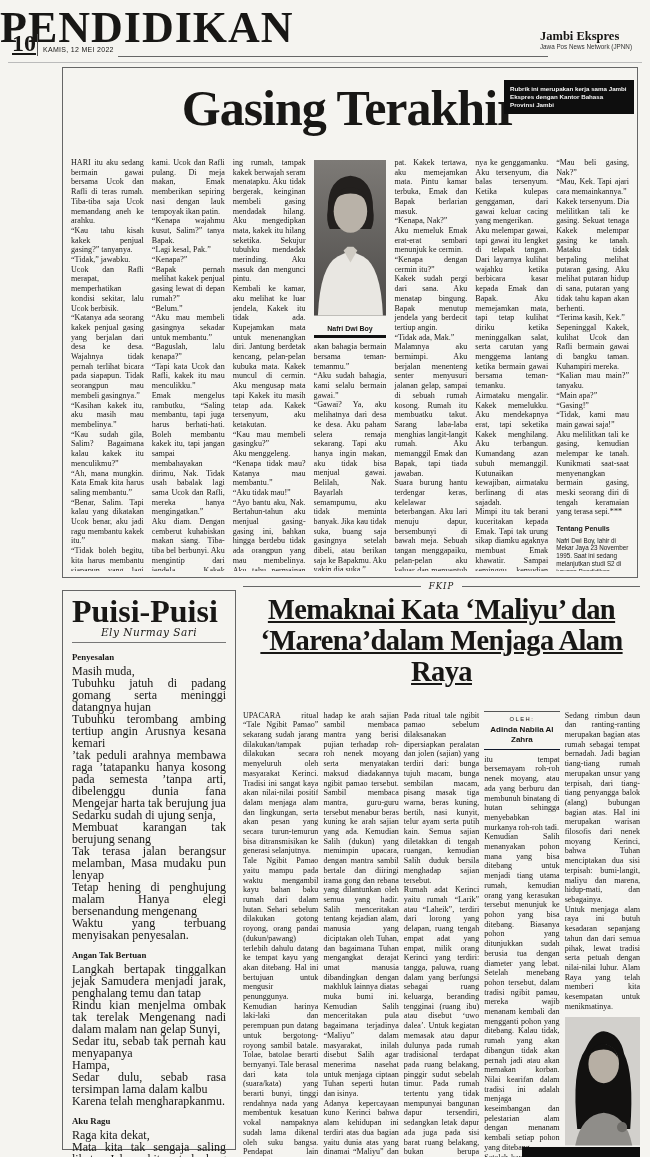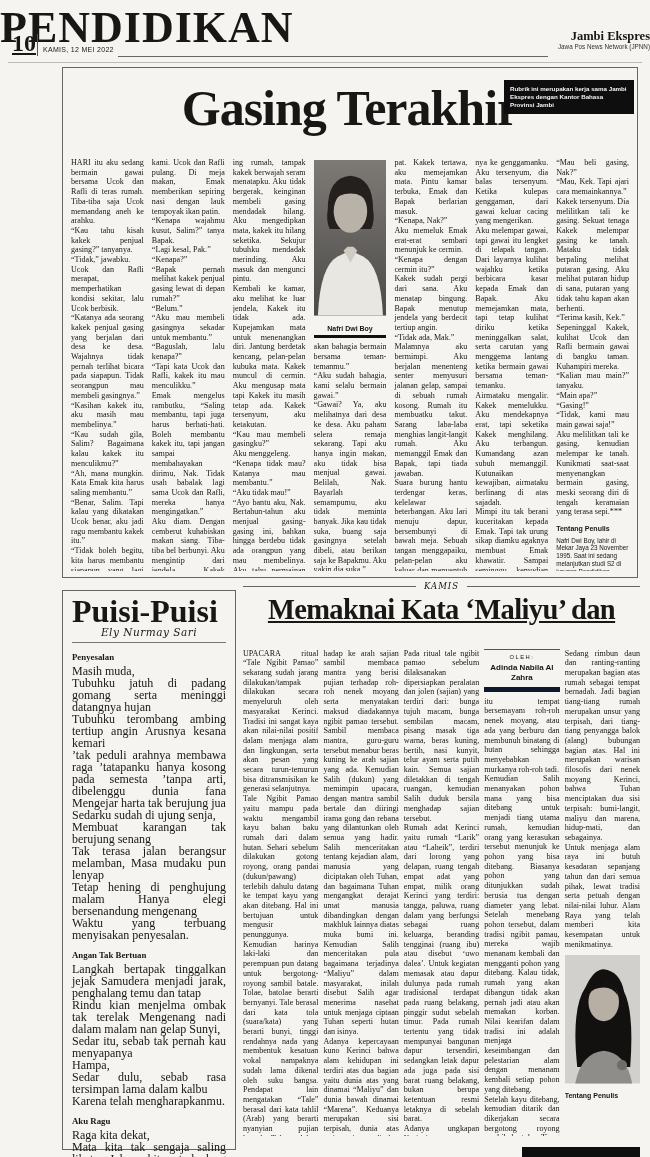--- a/index.html
+++ b/index.html
@@ -7,21 +7,21 @@
        font-family:"Liberation Serif", serif;position:relative;overflow:hidden;}
   #page{position:absolute;inset:0;}
 
   
   .masthead{position:absolute;left:0;top:4px;width:100%;text-align:left;
             font-size:44px;font-weight:bold;letter-spacing:1px;line-height:48px;}
   .page-num{position:absolute;left:12px;top:30px;font-size:24px;font-weight:bold;text-decoration:underline;}
   .hdr-vr{position:absolute;left:37px;top:34px;width:1px;height:22px;background:#555;}
   .hdr-date{position:absolute;left:43px;top:46px;font-family:"Liberation Sans",sans-serif;
             font-size:7px;letter-spacing:.3px;}
-  .brand{position:absolute;right:0;top:30px;text-align:right;}
+  .brand{position:absolute;right:18px;top:30px;text-align:left;}
   .brand-name{font-size:12.5px;font-weight:bold;line-height:13px;}
   .brand-net{font-family:"Liberation Sans",sans-serif;font-size:6.3px;color:#333;}
   .hdr-rule{position:absolute;left:118px;top:56px;width:430px;height:1px;background:#666;}
   .hdr-rule2{position:absolute;left:8px;top:62px;width:634px;height:1px;background:#bbb;}
 
   
   .story{position:absolute;left:62px;top:67px;width:576px;height:511px;
          border:1px solid #666;box-sizing:border-box;}
   .rubric{position:absolute;right:3px;top:12px;width:118px;background:#0e0e0e;color:#f4f4f4;
           font-family:"Liberation Sans",sans-serif;font-size:6.2px;line-height:8px;
@@ -58,21 +58,21 @@
   .poet-bio{font-family:"Liberation Sans",sans-serif;font-size:6.2px;line-height:7.6px;}
 
   
   .essay{position:absolute;left:243px;top:581px;width:397px;height:576px;overflow:hidden;}
   .kicker-row{display:flex;align-items:center;gap:8px;height:10px;}
   .kicker-rule{flex:1;height:1px;background:#666;}
   .kicker{font-family:"DejaVu Serif",serif;font-style:italic;font-size:8.5px;letter-spacing:1px;}
   .essay-title{text-align:center;font-weight:bold;font-size:28.5px;line-height:31px;
                letter-spacing:-0.6px;margin-top:3px;text-decoration:underline;}
   .essay-cols{display:flex;gap:5px;margin-top:8px;height:487px;}
-  .byline{border-top:1px solid #555;border-bottom:5px solid #0f172a;text-align:center;
+  .byline{border-top:1px solid #555;border-bottom:1px solid #0f172a;text-align:center;
           padding:3px 0 4px;margin-bottom:5px;}
   .byline-label{font-family:"Liberation Sans",sans-serif;font-size:5.8px;letter-spacing:1.5px;}
   .byline-name{font-family:"Liberation Sans",sans-serif;font-weight:bold;font-size:8px;
                margin-top:1px;}
   .efig{margin:6px 0 4px;}
   .efig svg{display:block;width:100%;height:auto;}
 
   .corner-bar{position:absolute;right:10px;bottom:0;width:118px;height:10px;background:#0e0e0e;}
 </style>
 </head>
@@ -234,25 +234,26 @@
       <div>
         <div class="poet-label">TENTANG PENULIS</div>
         <div class="poet-bio">Ely Nurmay Sari, lahir pada 15 Februari 2002. Suka menulis sejak di SMK. Saat ini kuliah dijurusan Akuntansi, Universitas Jambi. Dapat menemuinya di Instagram @elynurmay_ dan berkorespondensi di posel elynurmaysari321@gmail.com.</div>
       </div>
     </div>
   </section>
 
   <section class="essay">
     <div class="kicker-row">
       <div class="kicker-rule"></div>
-      <div class="kicker">KAMIS</div>
+      <div class="kicker">FKIP</div>
       <div class="kicker-rule"></div>
     </div>
     <h2 class="essay-title">
       <span>Memaknai Kata ‘Maliyu’ dan</span><br>
+      <span>‘Marena’dalam Menjaga Alam Raya</span>
     </h2>
 
     <div class="essay-cols">
       <div class="col">
         <span class="coltext">UPACARA ritual “Tale Ngibit Pamao” sekarang sudah jarang dilakukan/tampak dilakukan secara menyeluruh oleh masyarakat Kerinci. Tradisi ini sangat kaya akan nilai-nilai positif dalam menjaga alam dan lingkungan, serta akan pesan yang secara turun-temurun bisa ditransmisikan ke generasi selanjutnya.
 Tale Ngibit Pamao yaitu mampu pada waktu mengambil kayu bahan baku rumah dari dalam hutan. Sehari sebelum dilakukan gotong royong, orang pandai (dukun/pawang) terlebih dahulu datang ke tempat kayu yang akan ditebang. Hal ini bertujuan untuk mengusir penunggunya. Kemudian harinya laki-laki dan perempuan pun datang untuk bergotong-royong sambil batale. Tolae, batolae berarti bernyanyi. Tale berasal dari kata tola (suara/kata) yang berarti bunyi, tinggi rendahnya nada yang membentuk kesatuan vokal nampaknya sudah lama dikenal oleh suku bangsa. Pendapat lain mengatakan “Tale” berasal dari kata tahlil (Arab) yang berarti nyanyian pujian kepada Tuhan, dalam hal ini fenomena yang memenuhi unsur logika.</span>
       </div>
       <div class="col">
         <span class="coltext">hadap ke arah sajian sambil membaca mantra yang berisi pujian terhadap roh-roh nenek moyang serta menyatakan maksud diadakannya ngibit pamao tersebut. Sambil membaca mantra, guru-guru tersebut menabur beras kuning ke arah sajian yang ada. Kemudian Salih (dukun) yang memimpin upacara, dengan mantra sambil bertale dan diiringi irama gong dan rebana yang dilantunkan oleh semua yang hadir. Salih menceritakan tentang kejadian alam, manusia yang diciptakan oleh Tuhan, dan bagaimana Tuhan mengangkat derajat umat manusia dibandingkan dengan makhluk lainnya diatas muka bumi ini. Kemudian Salih menceritakan pula bagaimana terjadinya “Maliyu” dalam masyarakat, inilah disebut Salih agar menerima nasehat untuk menjaga ciptaan Tuhan seperti hutan dan isinya.
 Adanya kepercayaan kuno Kerinci bahwa alam kehidupan ini terdiri atas dua bagian yaitu dunia atas yang dinamai “Maliyu” dan dunia bawah dinamai “Marena”. Keduanya merupakan sisi terpisah, dunia atas sering juga disebut “Langait” atau langit, dan dunia bawah disebut “Gumai” atau bumi. Dunia atas tempat kehidupan roh-roh nenek moyang, mambang, peri dan dewa-dewa. Dunia bawah tempat kehidupan manusia, binatang dan tumbuhan-tumbuhan.

